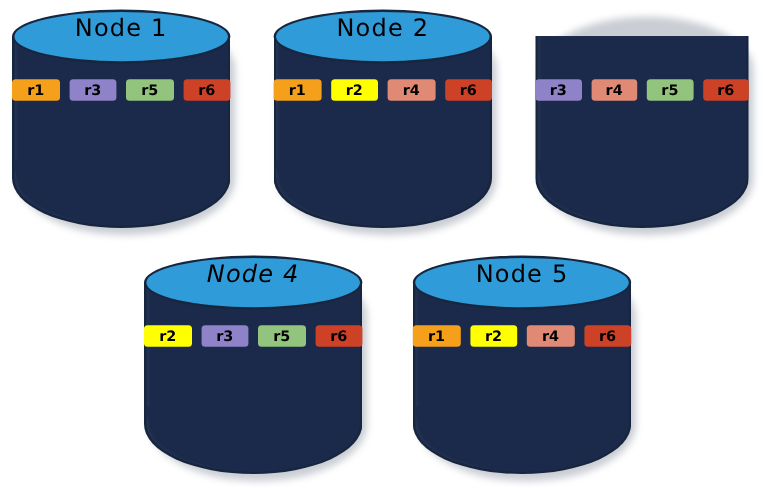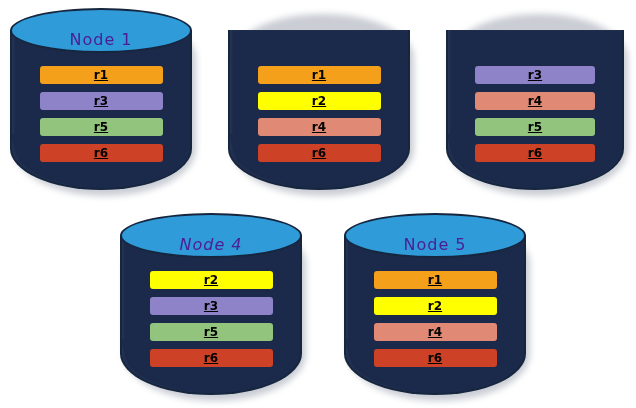--- a/index.html
+++ b/index.html
@@ -80,42 +80,41 @@
     background: #2f9bd8;
     border: 2px solid #16263f;
     box-sizing: border-box;
     z-index: 3;
     display: flex;
     align-items: flex-end;
     justify-content: center;
   }
 
   .lid-label {
-    color: #4c1d95;
-    font-size: 16px;
+    color: #000000;
+    font-size: 20px;
     font-weight: 400;
     letter-spacing: 1px;
     line-height: 1;
-    padding-bottom: 3px;
+    padding-bottom: 18px;
     white-space: nowrap;
     font-family: "DejaVu Sans", sans-serif;
   }
 
   
   .replica-list {
     position: absolute;
     left: 0;
     right: 0;
     top: 58px;
     z-index: 4;
     display: flex;
-    flex-direction: column;
+    flex-direction: row;
     align-items: center;
     gap: 8px;
-    text-decoration: underline;
   }
 
   .replica-bar {
     height: 18px;
     border-radius: 3px;
     display: flex;
     align-items: center;
     justify-content: center;
     box-sizing: border-box;
   }
@@ -152,20 +151,23 @@
           <div class="replica-bar" style="background: rgb(205, 66, 38); width: 123px;">
             <span class="replica-label">r6</span>
           </div>
         </div>
       </div>
     </div>
     <div class="node" style="left: 228px; top: 8px; width: 182px; height: 182px;">
       <div class="node-shadow"></div>
       <div class="node-body">
         <div class="barrel" style="background: rgb(27, 42, 74); border-top: none; border-right: 2px solid rgb(22, 38, 63); border-bottom: 2px solid rgb(22, 38, 63); border-left: 2px solid rgb(22, 38, 63); border-image: initial; box-sizing: border-box;"></div>
+        <div class="lid" style="background: rgb(47, 155, 216); border-color: rgb(22, 38, 63);">
+          <span class="lid-label">Node  2</span>
+        </div>
         <div class="replica-list">
           <div class="replica-bar" style="background: rgb(245, 160, 26); width: 123px;">
             <span class="replica-label">r1</span>
           </div>
           <div class="replica-bar" style="background: rgb(255, 255, 0); width: 123px;">
             <span class="replica-label">r2</span>
           </div>
           <div class="replica-bar" style="background: rgb(224, 138, 117); width: 123px;">
             <span class="replica-label">r4</span>
           </div>

